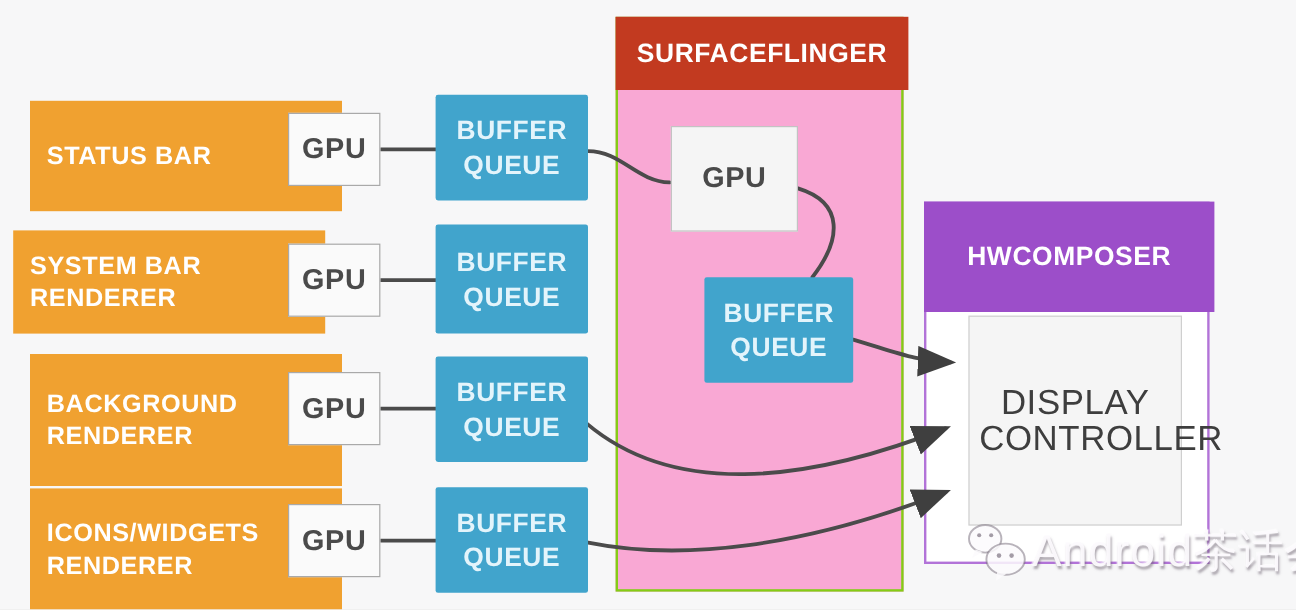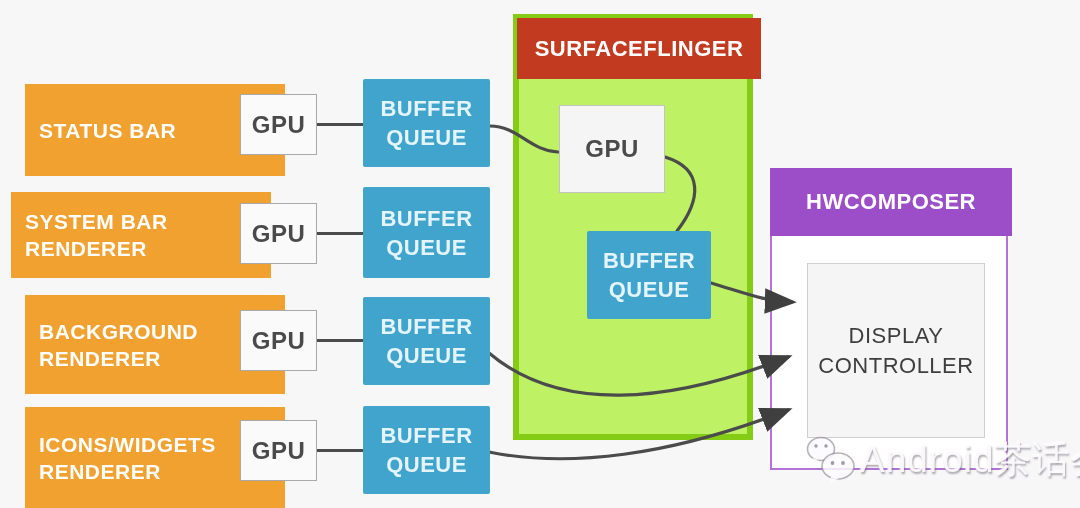--- a/index.html
+++ b/index.html
@@ -19,42 +19,42 @@
     letter-spacing:.5px;
   }
   .bq-box{
     background:#41A4CC;color:#e3f4fb;font-weight:bold;font-size:22px;line-height:29px;
     display:flex;align-items:center;justify-content:center;text-align:center;
     letter-spacing:.5px;z-index:3;border-radius:2px;
   }
   .bq-box .lbl{max-width:100px;}
   
   .sf{
-    left:513px;top:14px;width:240px;height:426px;background:#bef264;
-    border:6px solid #84cc16;z-index:1;
+    left:513px;top:14px;width:240px;height:479px;background:#f9a8d4;
+    border:2px solid #84cc16;z-index:1;
   }
   .sf-header{
     position:absolute;left:-2px;top:-2px;width:240px;height:61px;background:#C23A20;
     color:#fff;font-weight:bold;font-size:22px;letter-spacing:.5px;
     display:flex;align-items:center;justify-content:center;padding:0 2px;box-sizing:content-box;
   }
   .hwc{
     left:770px;top:168px;width:238px;height:302px;background:#fff;
     border:2px solid #b273d8;z-index:1;
   }
   .hwc-header{
     position:absolute;left:-2px;top:-2px;width:238px;height:60px;background:#9C4EC9;
     color:#fff;font-weight:bold;font-size:22px;letter-spacing:.5px;
-    display:flex;align-items:center;justify-content:center;padding:4px 2px;box-sizing:content-box;
+    display:flex;align-items:center;justify-content:center;padding:16px 2px;box-sizing:content-box;
   }
   .sf-gpu{left:559px;top:105px;width:106px;height:88px;background:#f5f5f5;border:1px solid #c3c3c3;}
   .sf-bq{left:587px;top:231px;width:124px;height:88px;}
   .dc-box{
     left:807px;top:263px;width:178px;height:175px;background:#f5f5f5;border:1px solid #cfcfcf;
-    color:#3e3e3e;font-size:22px;line-height:30px;letter-spacing:.5px;
+    color:#3e3e3e;font-size:29px;line-height:30px;letter-spacing:.5px;
     display:flex;align-items:center;justify-content:center;text-align:center;z-index:3;
   }
   .dc-box .lbl{max-width:160px;}
   
   .connectors{position:absolute;left:0;top:0;width:1080px;height:508px;z-index:2;pointer-events:none;}
   
   .watermark{
     left:800px;top:430px;display:flex;align-items:center;z-index:6;
   }
   .wm-text{
@@ -108,21 +108,21 @@
   <div class="abs src-box" style="left:11px;top:192px;width:260px;height:86px;">
     <span class="lbl">SYSTEM BAR RENDERER</span>
   </div>
   <div class="abs gpu-box" style="left:240px;top:203px;width:77px;height:61px;">
     <span>GPU</span>
   </div>
   <div class="abs bq-box" style="left:363px;top:187px;width:127px;height:91px;">
     <span class="lbl">BUFFER QUEUE</span>
   </div>
 
-  <div class="abs src-box" style="left:25px;top:295px;width:260px;height:99px;">
+  <div class="abs src-box" style="left:25px;top:295px;width:260px;height:110px;">
     <span class="lbl">BACKGROUND RENDERER</span>
   </div>
   <div class="abs gpu-box" style="left:240px;top:310px;width:77px;height:61px;">
     <span>GPU</span>
   </div>
   <div class="abs bq-box" style="left:363px;top:297px;width:127px;height:88px;">
     <span class="lbl">BUFFER QUEUE</span>
   </div>
 
   <div class="abs src-box" style="left:25px;top:407px;width:260px;height:102px;">

